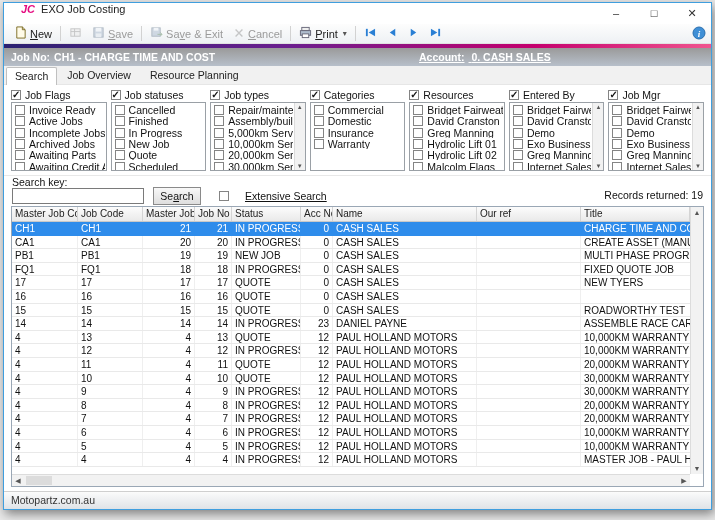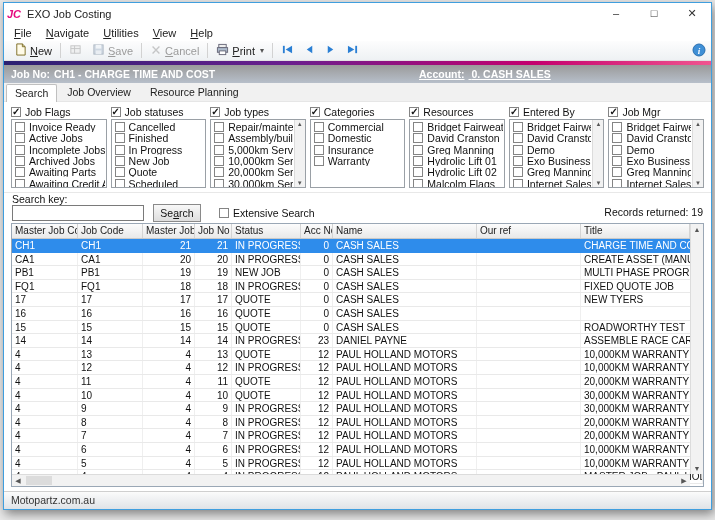--- a/index.html
+++ b/index.html
@@ -4,21 +4,21 @@
 <style>
   * { margin:0; padding:0; box-sizing:border-box; }
   html,body { width:715px; height:520px; background:#e9e9e9; font-family:"Liberation Sans", sans-serif; overflow:hidden; }
   .window {
     position:absolute; left:3px; top:2px; width:709px; height:508px;
     background:#fff; border:1px solid var(--border-blue);
     box-shadow:2px 4px 10px rgba(0,0,0,.45);
     display:flex; flex-direction:column;
   }
   
-  .titlebar { height:21px; display:flex; align-items:center; padding-left:3px; font-size:11px; background:#fff; flex:0 0 auto; }
+  .titlebar { height:21px; display:flex; padding-left:17px; font-size:11px; background:#fff; flex:0 0 auto; }
   .logo { font-weight:bold; font-style:italic; color:var(--accent-pink); margin-right:6px; font-size:11px; }
   .title-text { color:#222; }
   .win-controls { margin-left:auto; display:flex; height:100%; }
   .win-btn { width:38px; text-align:center; font-size:11px; color:#333; line-height:21px; }
   
   .menubar { height:17px; display:flex; align-items:center; padding-left:3px; font-size:11px; background:#fff; flex:0 0 auto; }
   .menu-item { padding:0 7px; color:#222; }
   .menu-item u { text-decoration:underline; }
   
   .toolbar { height:20px; display:flex; align-items:center; background:linear-gradient(#fdfdfd,#eef1f4); padding:0 5px; font-size:11px; flex:0 0 auto; border-bottom:1px solid #e2e2e2; }
@@ -49,21 +49,21 @@
   .cb.checked::after { content:"✓"; position:absolute; left:0; top:-2px; font-size:10px; color:#111; font-weight:bold; }
   .vscroll { position:absolute; right:0; top:0; bottom:0; width:11px; background:#f2f2f2; border-left:1px solid #dcdcdc; }
   .vscroll .up, .vscroll .dn { position:absolute; left:0; right:0; text-align:center; font-size:6px; color:#555; }
   .vscroll .up { top:1px; } .vscroll .dn { bottom:1px; }
   
   .searcharea { height:30px; position:relative; padding:0 7px; background:#fff; flex:0 0 auto; font-size:10.5px; }
   .sk-label { position:absolute; left:8px; top:0px; color:#111; }
   .sk-input { position:absolute; left:8px; top:12px; width:132px; height:16px; border:1px solid #7a7a7a; font-size:10.5px; padding:0 3px; font-family:"Liberation Sans",sans-serif; }
   .search-btn { position:absolute; left:149px; top:11px; width:48px; height:18px; background:linear-gradient(#f8f8f8,#dedede); border:1px solid #8a8a8a; font-size:10.5px; text-align:center; line-height:16px; color:#111; }
   .search-btn u { text-decoration:underline; }
-  .ext-box { position:absolute; left:215px; top:14px; display:flex; align-items:center; gap:4px; color:#111; }
+  .ext-box { position:absolute; left:215px; top:14px; display:flex; align-items:center; gap:16px; color:#111;text-decoration:underline; }
   .records { position:absolute; right:8px; top:13px; color:#111; }
   
   .gridwrap { flex:1 1 auto; margin:0 7px; border:1px solid #9aa7b5; display:flex; flex-direction:column; min-height:0; position:relative; }
   .ghead { display:flex; height:15px; background:linear-gradient(#fcfcfc,#e9e9e9); border-bottom:1px solid #c9c9c9; flex:0 0 auto; font-size:10px; color:#222; }
   .hcell { border-right:1px solid #d4d4d4; padding:1px 3px 0; white-space:nowrap; overflow:hidden; flex:0 0 auto; }
   .hcell.flex, .gcell.flex { flex:1 1 auto; }
   .grows { flex:1 1 auto; overflow:hidden; }
   .grow { display:flex; height:13.6px; border-bottom:1px solid #e9e9e9; font-size:10px; color:#111; background:#fff; }
   .grow.selected { background:var(--sel-blue); color:#fff; border-bottom-color:var(--sel-blue); }
   .gcell { padding:1px 3px 0; white-space:nowrap; overflow:hidden; border-right:1px solid #efefef; flex:0 0 auto; }
@@ -87,27 +87,20 @@
   <div class="titlebar">
     <span class="logo">JC</span>
     <span class="title-text">EXO Job Costing</span>
     <span class="win-controls">
       <span class="win-btn">–</span>
       <span class="win-btn">□</span>
       <span class="win-btn">✕</span>
     </span>
   </div>
 
-  <div class="menubar" id="menubar">
-      <span class="menu-item"><u>F</u>ile</span>
-      <span class="menu-item"><u>N</u>avigate</span>
-      <span class="menu-item"><u>U</u>tilities</span>
-      <span class="menu-item"><u>V</u>iew</span>
-      <span class="menu-item"><u>H</u>elp</span>
-    </div>
 
   <div class="toolbar" id="toolbar">
       <span class="tbtn">
         <span><svg width="13" height="13" viewBox="0 0 14 14">
             <path d="M3 1h6l3 3v9H3z" fill="#fffbe8" stroke="#7a6a20"></path>
             <path d="M9 1v3h3" fill="none" stroke="#7a6a20"></path>
           </svg></span>
         <span><u>N</u>ew</span>
       </span>
       <span class="tsep"></span>
@@ -119,20 +112,28 @@
       </span>
       <span class="tbtn disabled">
         <span><svg width="13" height="13" viewBox="0 0 14 14">
             <rect x="2" y="2" width="10" height="10" fill="#9fb2c8" stroke="#5a6e84"></rect>
             <rect x="4" y="2" width="6" height="4" fill="#e8eef5"></rect>
             <rect x="4" y="8" width="6" height="4" fill="#dce4ec"></rect>
           </svg></span>
         <span><u>S</u>ave</span>
       </span>
       <span class="tsep"></span>
+      <span class="tbtn disabled">
+        <span><svg width="13" height="13" viewBox="0 0 14 14">
+            <rect x="2" y="2" width="9" height="9" fill="#9fb2c8" stroke="#5a6e84"></rect>
+            <rect x="4" y="2" width="5" height="3" fill="#e8eef5"></rect>
+            <path d="M8 9h5M11 7l2 2-2 2" stroke="#4a7a4a" fill="none"></path>
+          </svg></span>
+        <span>Sa<u>v</u>e &amp; Exit</span>
+      </span>
       <span class="tbtn disabled">
         <span><svg width="12" height="12" viewBox="0 0 14 14">
             <path d="M3 3l8 8M11 3l-8 8" stroke="#8a8a8a" stroke-width="1.6"></path>
           </svg></span>
         <span><u>C</u>ancel</span>
       </span>
       <span class="tsep"></span>
       <span class="tbtn">
         <span><svg width="13" height="13" viewBox="0 0 14 14">
             <rect x="3" y="1.5" width="8" height="3.5" fill="#eee" stroke="#667"></rect>

